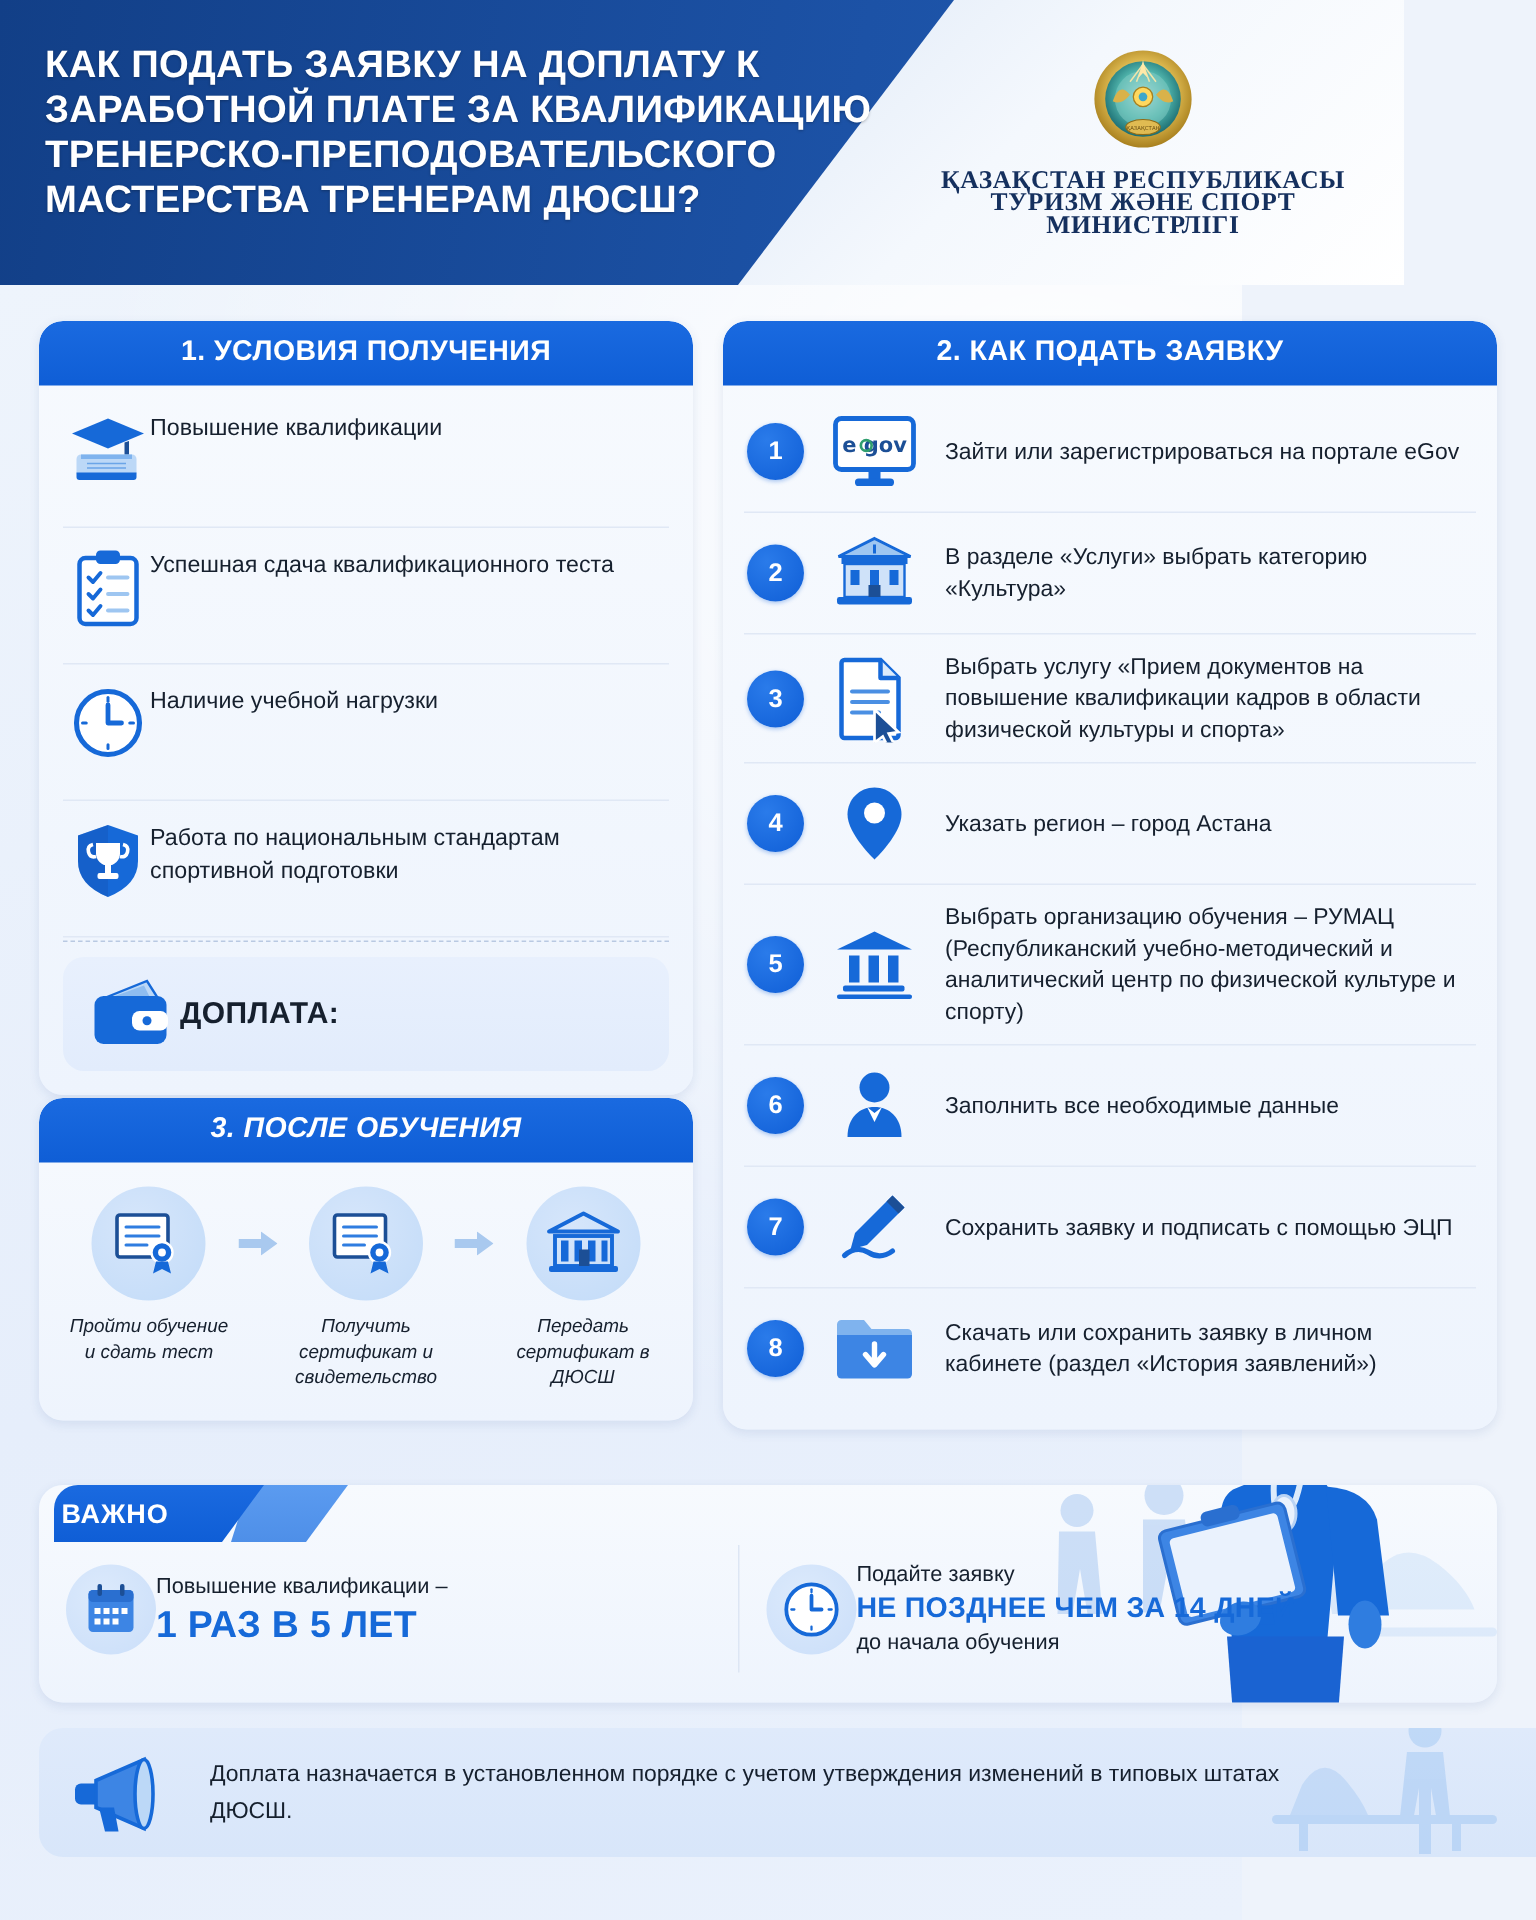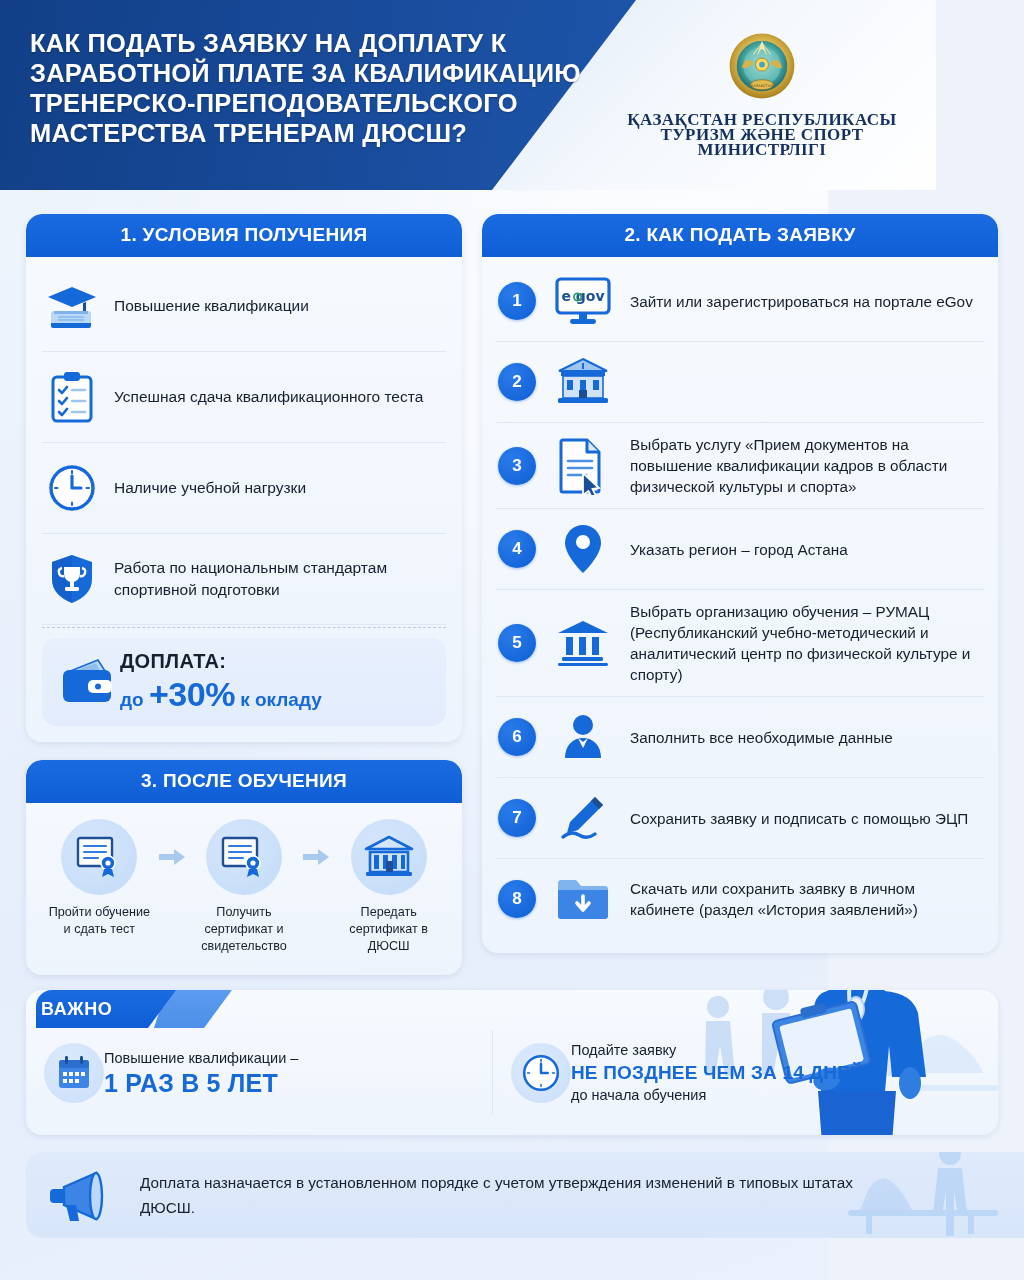--- a/index.html
+++ b/index.html
@@ -66,21 +66,21 @@
     color:#fff;text-align:center;
     font-size:19px;font-weight:bold;letter-spacing:.3px;
     padding:10px 6px 11px;
     text-transform:uppercase;
     border-radius:16px 16px 0 0;
   }
   .card-body{padding:4px 16px 12px;}
 
   
   .cond{
-    display:flex;align-items:center;gap:14px;
+    display:flex;align-items:flex-start;
     padding:14px 2px;border-bottom:1px solid #e0e8f5;
     min-height:62px;
   }
   .cond:last-of-type{border-bottom:none;}
   .cond .ic{width:56px;flex:0 0 56px;display:flex;align-items:center;justify-content:center;}
   .cond .tx{font-size:15.5px;line-height:22px;color:#16202e;}
 
   .dashed{border-top:1px dashed #b9c9e2;margin:2px 0 0;}
   .payout{
     margin:10px 0 4px;display:flex;align-items:center;
@@ -297,32 +297,27 @@
             <svg width="60" height="52" viewBox="0 0 60 52">
               <path d="M10 16 L40 4 l7 11 z" fill="#bcd8f7" stroke="#1669d8" stroke-width="1.6"></path>
               <path d="M16 15 L38 7 l4 8 z" fill="#8fbdf0"></path>
               <rect x="5" y="14" width="48" height="32" rx="6" fill="#1669d8"></rect>
               <rect x="30" y="24" width="24" height="13" rx="5" fill="#fff"></rect>
               <circle cx="40" cy="30.5" r="3" fill="#1669d8"></circle>
             </svg>
           </div>
           <div>
             <div class="lbl">ДОПЛАТА:</div>
-            <div class="val">
-              <span>до</span>
-              <span class="big">+30%</span>
-              <span>к окладу</span>
-            </div>
           </div>
         </div>
 
       </div>
     </div>
 
-    <div class="card" style="margin-top:18px;">
+    <div class="card" style="margin-top:2px;font-style:italic;">
       <div class="card-head">3. ПОСЛЕ ОБУЧЕНИЯ</div>
       <div class="card-body" style="">
         <div class="flow">
 
           <div class="flow-item">
             <div class="flow-circle">
               <svg width="48" height="44" viewBox="0 0 48 44">
                 <rect x="3" y="3" width="34" height="28" rx="2" fill="#fff" stroke="#1c4f96" stroke-width="2.4"></rect>
                 <g stroke="#2f7de0" stroke-width="2" stroke-linecap="round">
                   <path d="M9 11 h22"></path>
@@ -418,20 +413,21 @@
               <g fill="#1669d8">
                 <rect x="12" y="23" width="6" height="10"></rect>
                 <rect x="25" y="23" width="6" height="10"></rect>
                 <rect x="38" y="23" width="6" height="10"></rect>
               </g>
               <rect x="24" y="33" width="8" height="9" fill="#1c4f96"></rect>
               <rect x="3" y="41" width="50" height="5" rx="1.6" fill="#1669d8"></rect>
               <rect x="27" y="6" width="2" height="6" fill="#1669d8"></rect>
             </svg>
           </div>
+          <div class="tx">В разделе «Услуги» выбрать категорию «Культура»</div>
         </div>
 
         <div class="step">
           <div class="num">3</div>
           <div class="ic">
             <svg width="56" height="58" viewBox="0 0 56 58">
               <path d="M8 3 h24 l12 12 v38 a2 2 0 0 1 -2 2 H8 a2 2 0 0 1 -2 -2 V5 a2 2 0 0 1 2 -2 z" fill="#fff" stroke="#1669d8" stroke-width="3"></path>
               <path d="M32 3 v12 h12" fill="#dcebfb" stroke="#1669d8" stroke-width="3" stroke-linejoin="round"></path>
               <g stroke="#4a8fe3" stroke-width="2.6" stroke-linecap="round">
                 <path d="M13 24 h24"></path>

